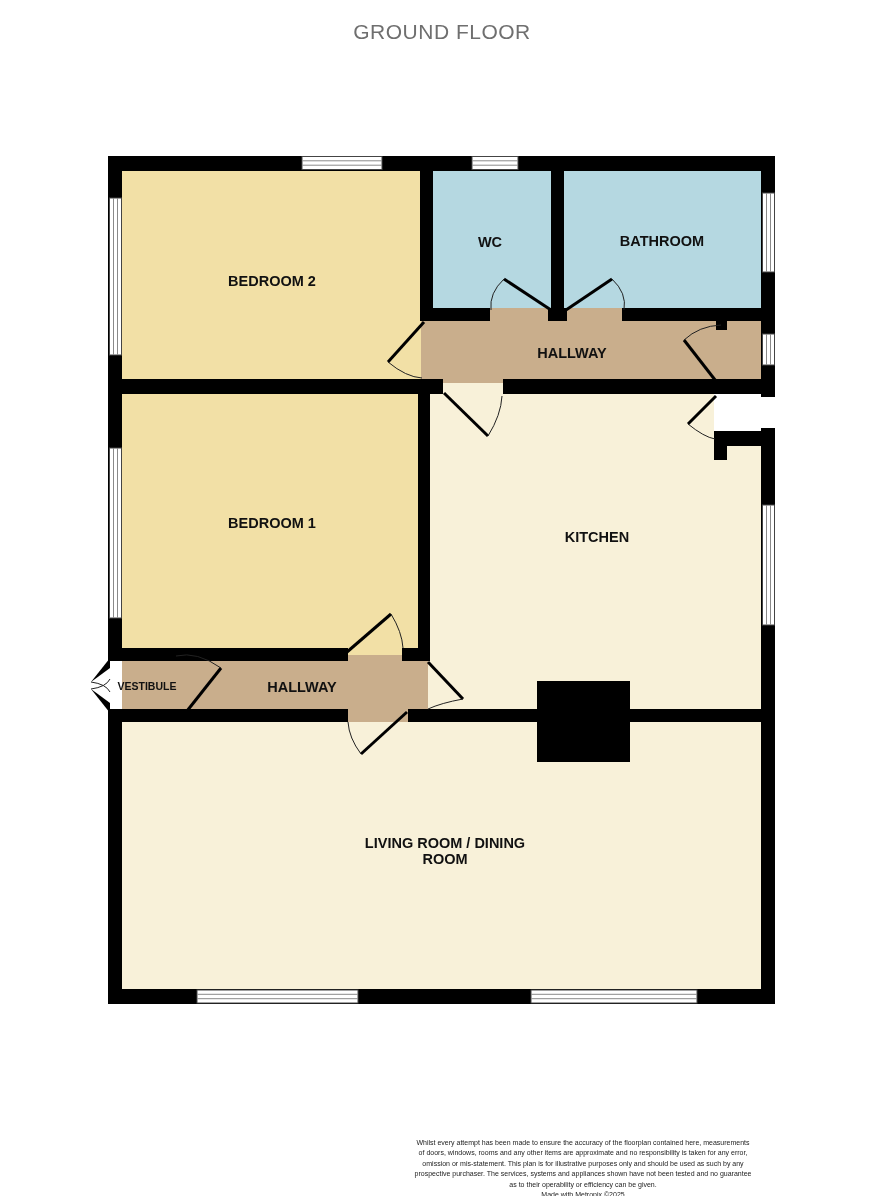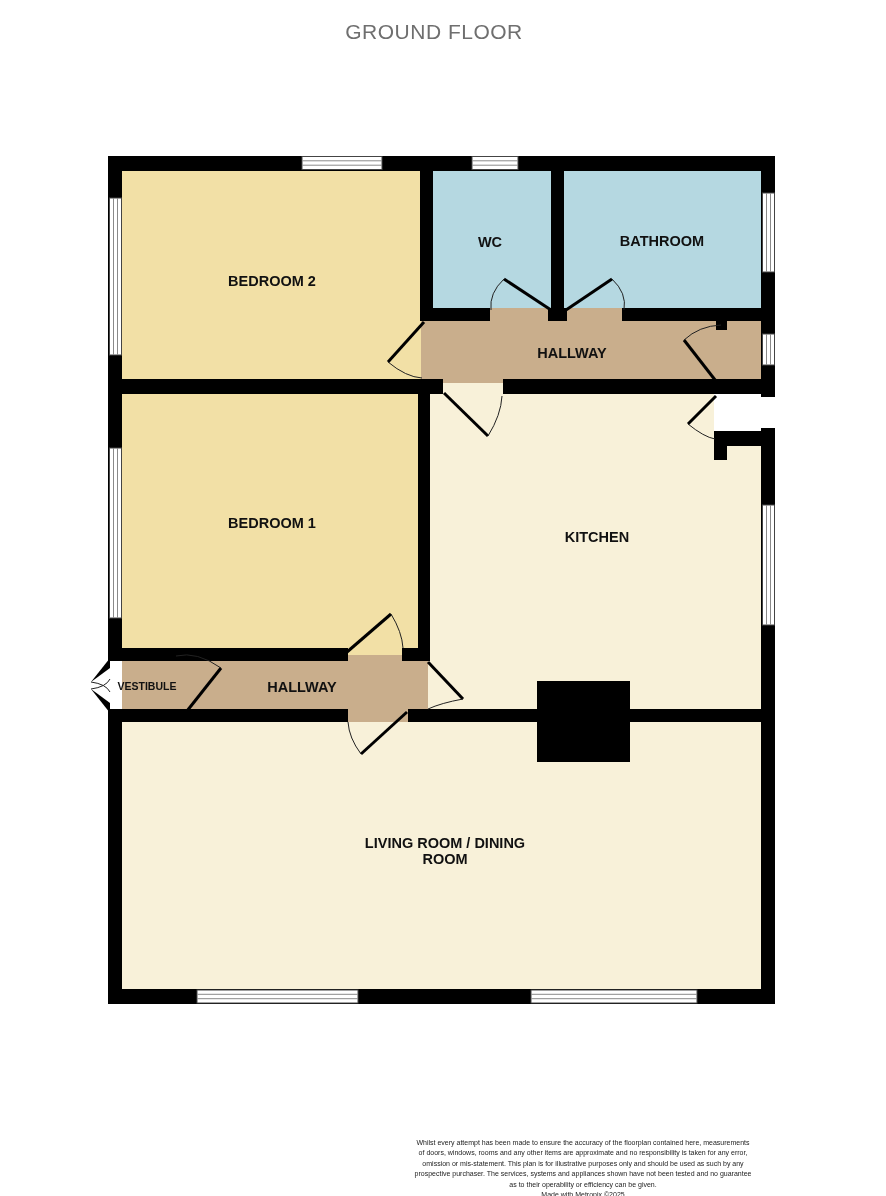--- a/index.html
+++ b/index.html
@@ -1,18 +1,18 @@
 <!DOCTYPE html>
 <html><head>
 <meta charset="utf-8">
 <style>
   html,body{margin:0;padding:0;background:#ffffff;}
   body{width:886px;height:1196px;position:relative;overflow:hidden;
        font-family:"Liberation Sans", sans-serif;}
-  .title{position:absolute;left:4px;top:20px;width:860px;text-align:center;
+  .title{position:absolute;left:12px;top:20px;width:860px;text-align:center;
          font-size:21px;letter-spacing:.5px;color:#6f6f6f;}
   .plan{position:absolute;left:0;top:0;}
   .footer{position:absolute;left:383px;top:1138px;width:400px;text-align:center;
           font-size:7px;line-height:10.4px;color:#1c1c1c;}
   .footer div{white-space:nowrap;}
   svg text{font-family:"Liberation Sans", sans-serif;font-weight:bold;fill:#111;}
   svg .lbl{font-size:14.5px;}
   svg .lbl-sm{font-size:10.5px;}
   .win rect{fill:#ffffff;stroke:#444;stroke-width:1;}
   .win line{stroke:#8a8a8a;stroke-width:1;}

